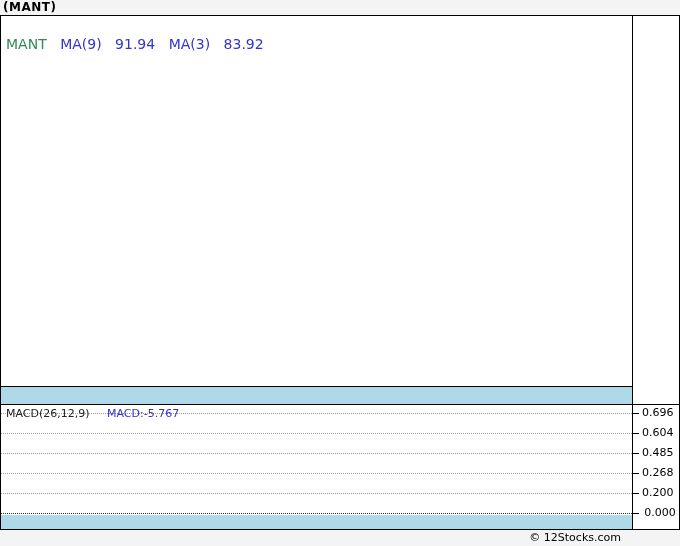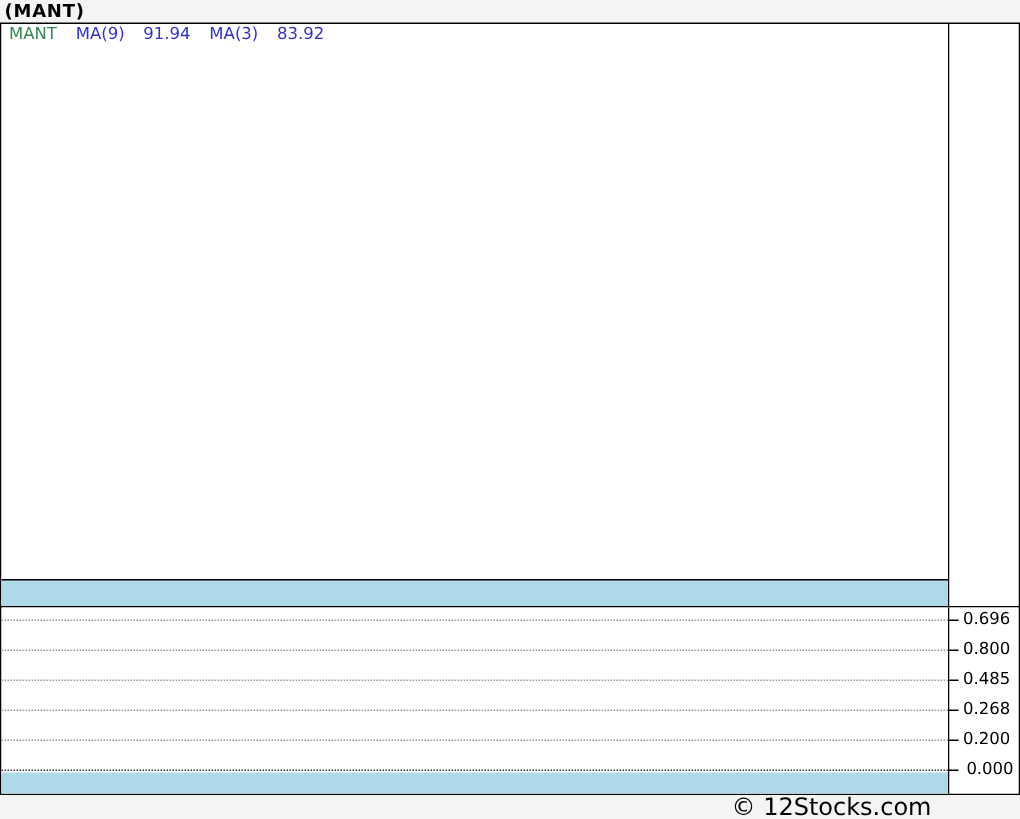--- a/index.html
+++ b/index.html
@@ -19,21 +19,21 @@
     letter-spacing:0.5px;
     text-align:center;
   }
 
   
   .main-panel{
     position:absolute;left:0;top:15px;width:680px;height:390px;
     border:1px solid #000;box-sizing:border-box;background:#fff;
   }
   .main-plot{position:absolute;left:0;top:0;width:631px;height:388px;background:#fff;}
-  .legend{position:absolute;left:5px;top:0;font-size:11px;white-space:nowrap;text-align:right;}
+  .legend{position:absolute;left:5px;top:20px;font-size:14px;white-space:nowrap;text-align:right;}
   .legend .tok{margin-right:9px;}
   .c-symbol{color:#338855;}
   .c-ma{color:#3333cc;}
   .main-band{
     position:absolute;left:0;bottom:0;width:631px;height:17px;
     background:#aed9e8;border-top:1px solid #000;
   }
   .vdiv{position:absolute;top:0;bottom:0;left:631px;width:1px;background:#000;}
   .axis-area{position:absolute;left:632px;top:0;bottom:0;right:0;background:#fff;}
 
@@ -56,21 +56,21 @@
   .t0{top:8px;} .t1{top:28px;} .t2{top:48px;} .t3{top:68px;} .t4{top:88px;} .t5{top:108px;}
   .tick-label{
     position:absolute;left:641px;width:36px;height:12px;
     font-size:11px;color:#000;line-height:12px;white-space:nowrap;
   }
   .l0{top:2px;} .l1{top:22px;} .l2{top:42px;} .l3{top:62px;} .l4{top:82px;} .l5{top:102px;text-align:center;}
 
   
   .footer{
     position:absolute;left:0;top:530px;width:624px;height:16px;
-    text-align:right;font-size:16px;color:#000;line-height:15px;
+    text-align:right;font-size:11px;color:#000;line-height:15px;
   }
   .footer a{color:#000;text-decoration:none;padding-right:3px;cursor:pointer;}
 </style>
 </head>
 <body>
 
 <div id="page">
 
   <div class="page-title">(MANT)</div>
 
@@ -90,34 +90,38 @@
   </div>
 
   <div class="macd-panel">
     <div class="macd-plot">
       <div class="gridline g0"></div>
       <div class="gridline g1"></div>
       <div class="gridline g2"></div>
       <div class="gridline g3"></div>
       <div class="gridline g4"></div>
       <div class="gridline gz"></div>
+      <div class="macd-label-row">
+        <span class="macd-name">MACD(26,12,9)</span>
+        <span class="macd-val">MACD:-5.767</span>
+      </div>
       <div class="macd-band"></div>
     </div>
     <div class="vdiv"></div>
     <div class="axis-area"></div>
 
     <div class="tick t0"></div>
     <div class="tick t1"></div>
     <div class="tick t2"></div>
     <div class="tick t3"></div>
     <div class="tick t4"></div>
     <div class="tick t5"></div>
 
     <div class="tick-label l0">0.696</div>
-    <div class="tick-label l1">0.800</div>
+    <div class="tick-label l1">0.604</div>
     <div class="tick-label l2">0.485</div>
     <div class="tick-label l3">0.268</div>
     <div class="tick-label l4">0.200</div>
     <div class="tick-label l5">0.000</div>
   </div>
 
   <div class="footer">
     <a>© 12Stocks.com</a>
   </div>
 

